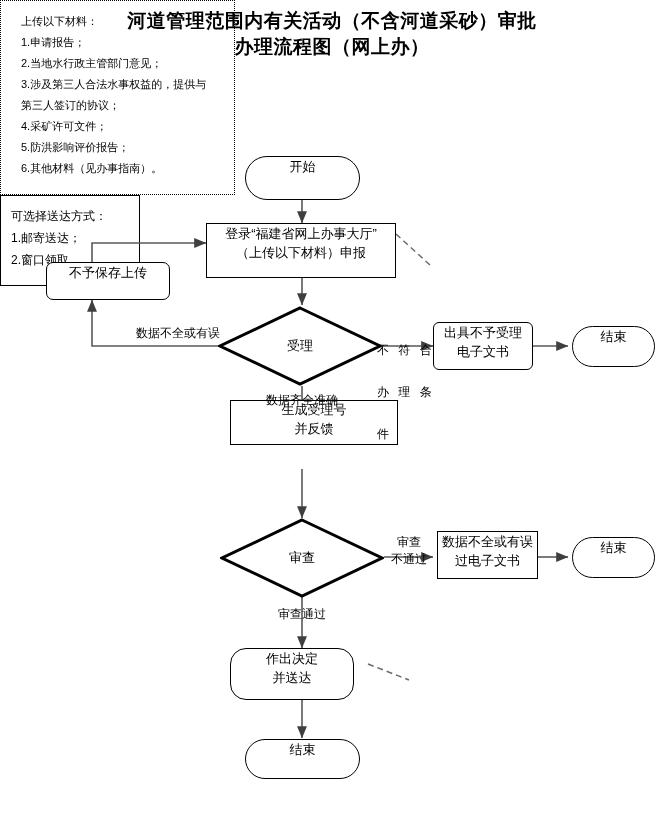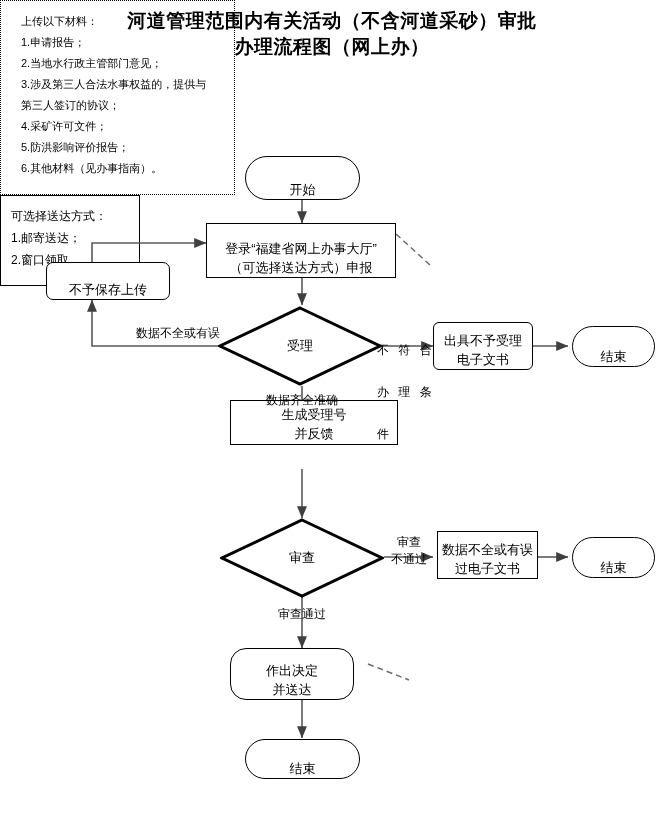--- a/index.html
+++ b/index.html
@@ -43,21 +43,21 @@
     width: 664px;
     height: 815px;
     pointer-events: none;
   }
 
   
   .node {
     position: absolute;
     box-sizing: border-box;
     display: flex;
-    align-items: flex-end;
+    align-items: flex-start;
     justify-content: center;
     text-align: center;
     font-size: 13px;
     line-height: 19px;
     white-space: pre-line;
   }
   .rect {
     border: 1.4px solid #000000;
     background: #ffffff;
   }
@@ -159,21 +159,21 @@
       <path d="M368,664 L409,680"></path>
     </g>
   </svg>
 
   <div class="node terminal" style="left:245px; top:156px; width:115px; height:44px;">
     <span>开始</span>
   </div>
 
   <div class="node rect" style="left:206px; top:223px; width:190px; height:55px;">
     <span>登录“福建省网上办事大厅”
-（可选择送达方式）申报</span>
+（上传以下材料）申报</span>
   </div>
 
   <div class="node rect" style="left:46px; top:262px; width:124px; height:38px;border-radius:7px;">
     <span>不予保存上传</span>
   </div>
 
   <div class="diamond" style="left:218px; top:306px; width:164px; height:80px;">
     <svg width="164" height="80" viewBox="0 0 164 80" xmlns="http://www.w3.org/2000/svg">
       <polygon points="82,2 162,40 82,78 2,40" fill="#ffffff" stroke="#000000" stroke-width="3"></polygon>
     </svg>

